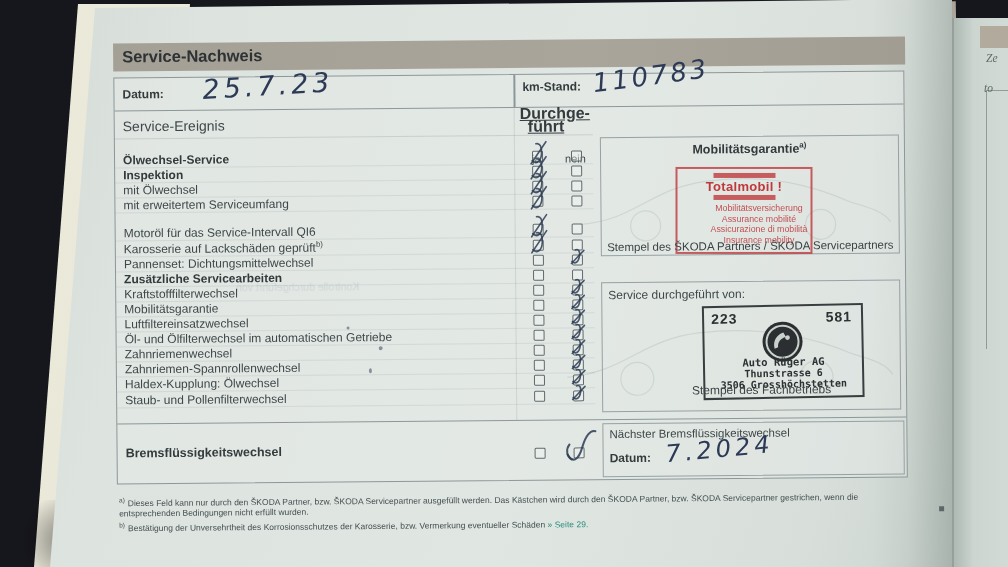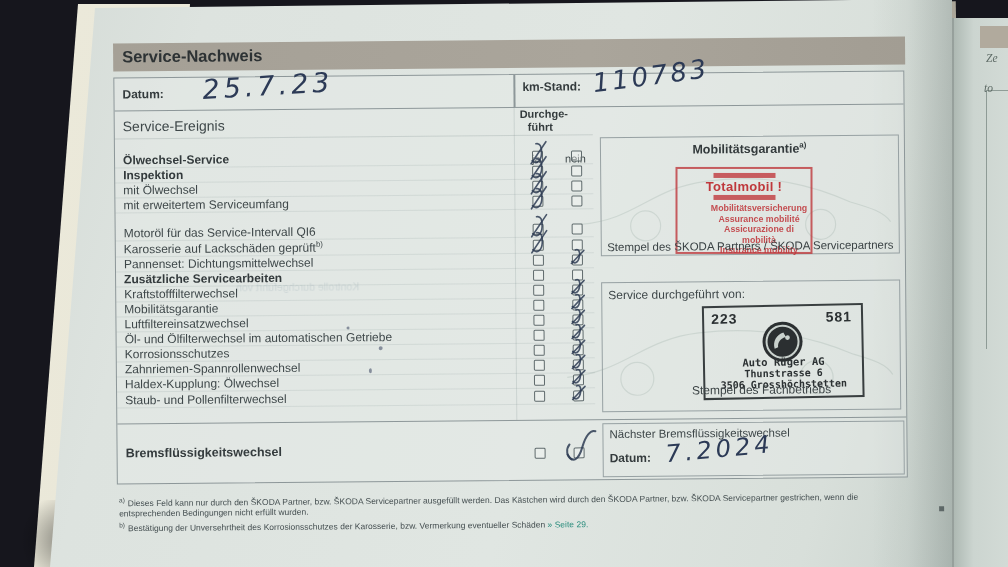--- a/index.html
+++ b/index.html
@@ -48,22 +48,22 @@
   .hand{font-family:"DejaVu Sans", sans-serif;color:#2c3a56;}
   .hand-datum{position:absolute;left:88px;top:-7px;font-size:27px;letter-spacing:4px;
     transform:rotate(-3deg);font-style:italic;}
   .hand-km{position:absolute;left:478px;top:-13px;font-size:26px;letter-spacing:3px;
     transform:rotate(-7deg);font-style:italic;}
 
   .service-event{position:absolute;left:8px;top:40px;font-size:14px;}
   .se-rule{position:absolute;left:0;top:60px;width:478px;height:1px;background:rgba(125,140,140,.25);}
   .faint-col{position:absolute;left:399px;top:32px;width:1px;height:313px;background:rgba(125,140,140,.22);}
 
-  .done-h{position:absolute;left:405px;top:33px;width:80px;font-size:11px;font-weight:bold;
-    color:#343b3d;line-height:12.5px;}
+  .done-h{position:absolute;left:405px;top:33px;width:80px;font-size:16px;font-weight:bold;
+    color:#343b3d;line-height:12.5px;text-decoration:underline;}
   .done-h .l2{margin-left:8px;}
   .janein{position:absolute;top:78px;font-size:11px;color:#3e4749;}
   .ja-lbl{left:417px;} .nein-lbl{left:450px;}
 
   .srow{position:absolute;left:0;width:478px;height:15px;font-size:12px;
     border-bottom:1px solid rgba(125,140,140,.16);}
   .srow .rl{position:absolute;left:8px;top:0;white-space:nowrap;}
   .srow.bold .rl{font-weight:bold;color:#333a3c;}
   .fnref{font-size:8px;vertical-align:super;}
   .cb{position:absolute;top:2px;width:9px;height:9px;border:1.2px solid #5f6a6c;
@@ -78,21 +78,21 @@
 
   .box{position:absolute;border:1.2px solid #97a1a3;}
   .mobility{left:485px;top:63px;width:297px;height:117px;}
   .mob-title{position:absolute;left:0;right:0;top:4px;text-align:center;font-size:12.5px;
     font-weight:bold;color:#333a3c;}
   .tstamp{position:absolute;left:74px;top:30px;width:133px;height:83px;
     border:2px solid rgba(190,56,60,.8);transform:rotate(.5deg);}
   .tbar{width:62px;height:5px;background:rgba(192,57,61,.8);margin:4px auto 1px;}
   .tbar2{margin-top:1px;}
   .tname{text-align:center;font-size:13px;font-weight:bold;color:#bf383c;letter-spacing:.3px;}
-  .tlines{margin-top:3px;text-align:center;font-size:8.8px;font-weight:bold;
+  .tlines{margin-top:3px;text-align:center;font-size:8.8px;font-weight:normal;
     color:rgba(191,56,60,.88);line-height:10.5px;padding-left:30px;}
   .mob-cap{position:absolute;left:-30px;right:-30px;top:103px;text-align:center;
     font-size:11.5px;color:#3b4345;}
 
   .serviceby{left:485px;top:208px;width:297px;height:128px;}
   .sb-title{position:absolute;left:6px;top:5px;font-size:12px;}
   .dstamp{position:absolute;left:100px;top:23px;width:157px;height:90px;
     border:2.5px solid rgba(38,43,45,.9);transform:rotate(-.6deg);color:#2c3133;}
   .code{position:absolute;top:3px;font-size:14px;font-weight:bold;letter-spacing:1px;}
   .code-l{left:7px;} .code-r{right:9px;}
@@ -328,21 +328,21 @@
               
             </span>
             <span class="cb cb-nein">
               <svg class="mark mark-nein" width="18" height="20" viewBox="0 0 18 20">
                 <path d="M3 15 C6 18 9.5 16 10.5 10 C11.5 5 9.5 2 6.5 3.5"></path>
                 <path d="M2.5 17 L15 4"></path>
               </svg>
             </span>
           </div>
           <div class="srow check-nein" style="top: 268.2px;">
-            <span class="rl"><span>Korrosionsschutzes</span><sup class="fnref"></sup></span>
+            <span class="rl"><span>Zahnriemenwechsel</span><sup class="fnref"></sup></span>
             <span class="cb cb-ja">
               
             </span>
             <span class="cb cb-nein">
               <svg class="mark mark-nein" width="18" height="20" viewBox="0 0 18 20">
                 <path d="M3 15 C6 18 9.5 16 10.5 10 C11.5 5 9.5 2 6.5 3.5"></path>
                 <path d="M2.5 17 L15 4"></path>
               </svg>
             </span>
           </div>

